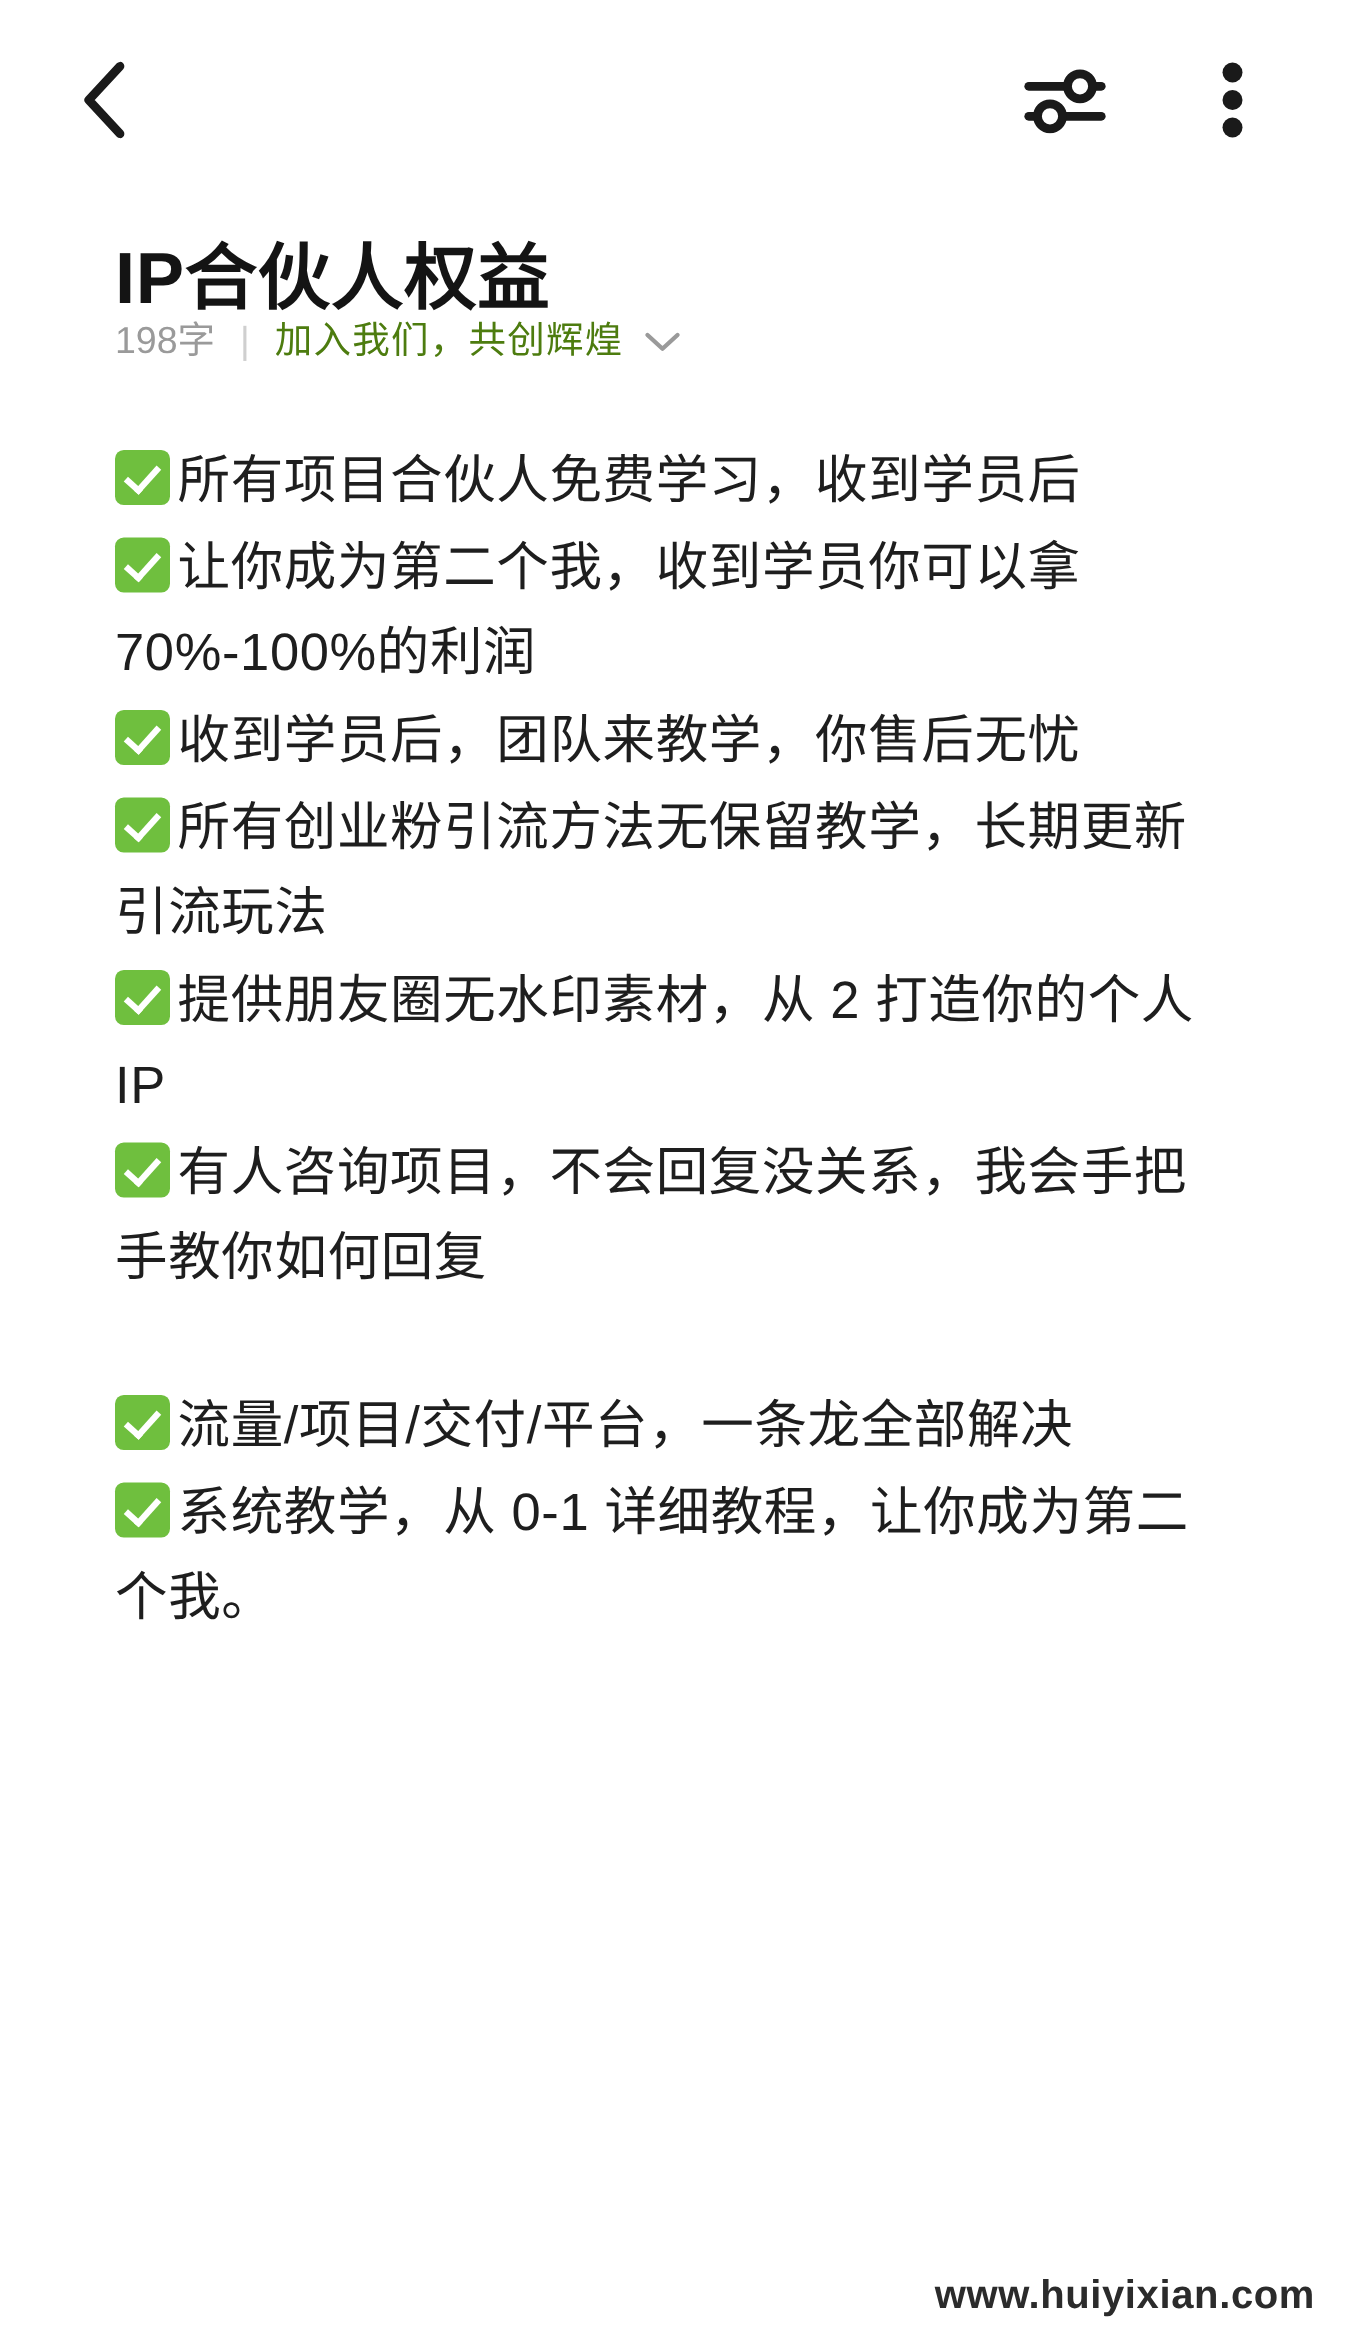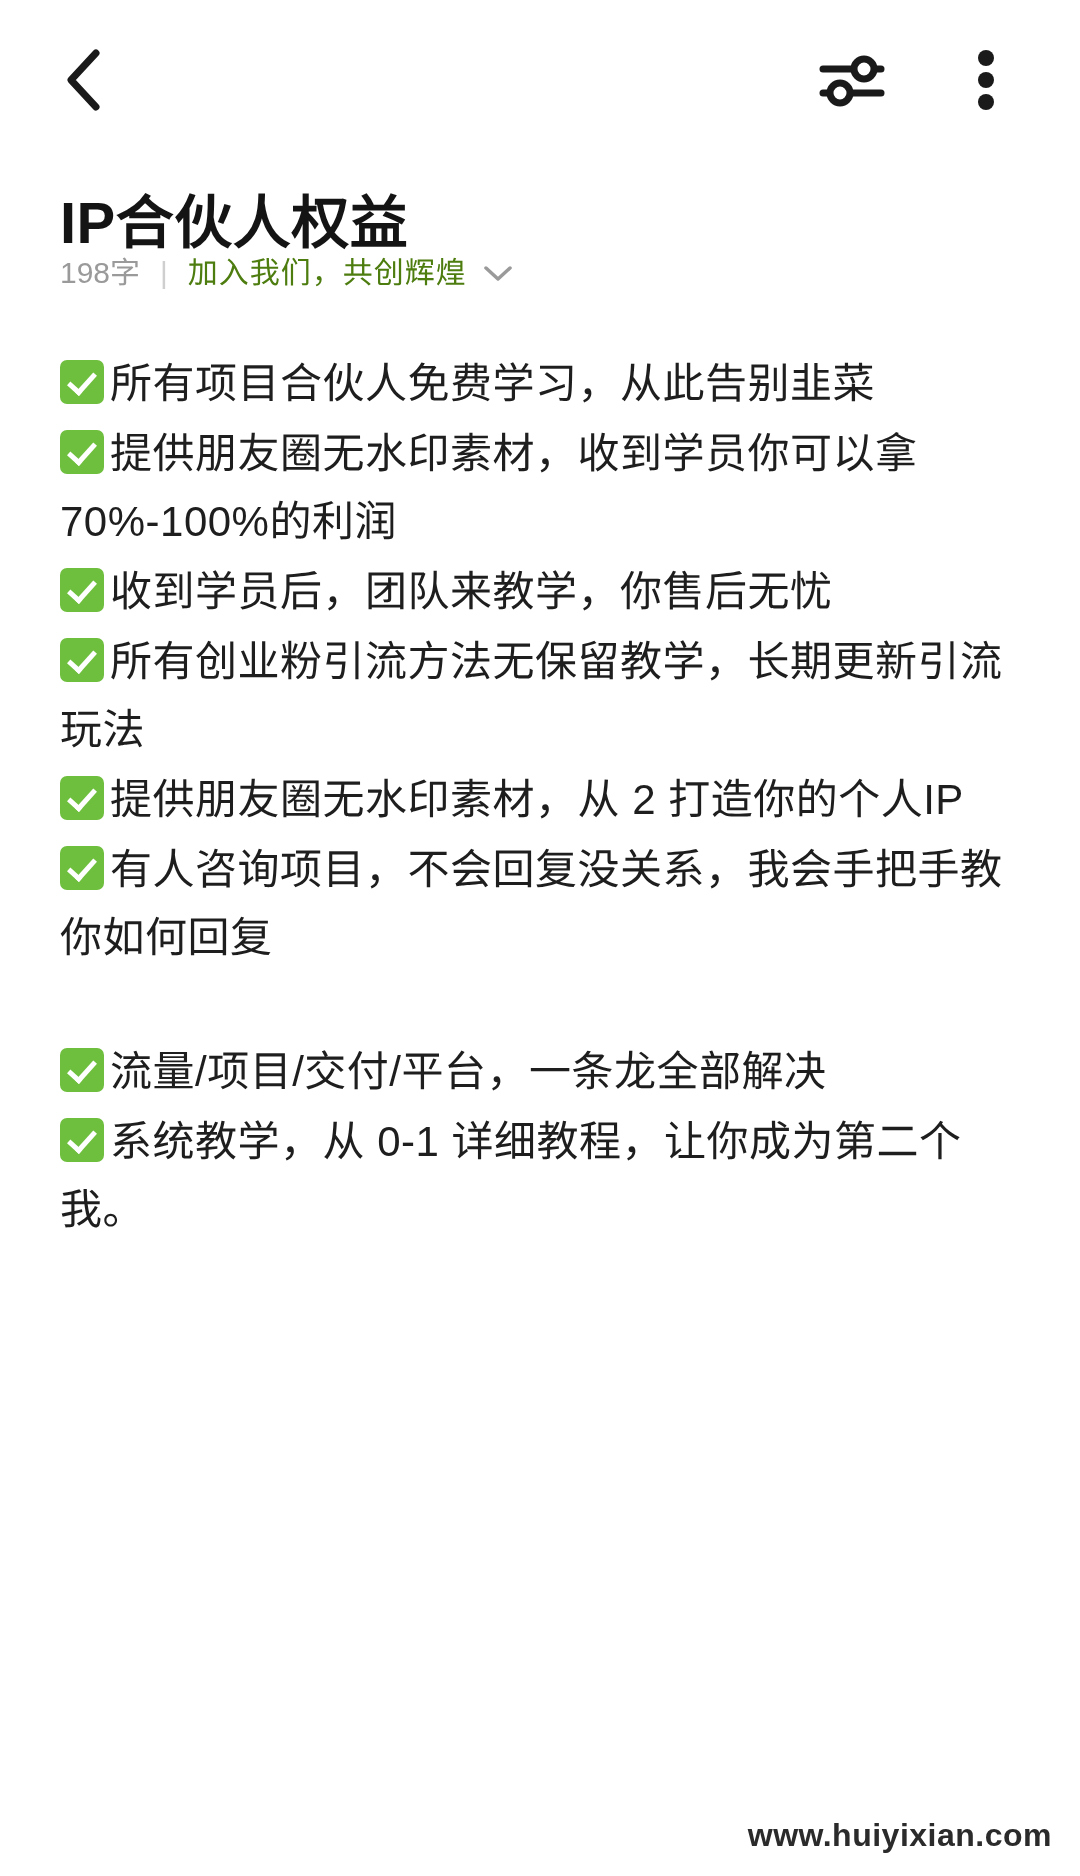--- a/index.html
+++ b/index.html
@@ -35,21 +35,21 @@
     align-items: center;
     justify-content: center;
     width: 72px;
     height: 72px;
     cursor: pointer;
   }
   .icon-btn svg { display: block; }
 
   
   .article {
-    padding: 0 60px;
+    padding: 0 92px;
     box-sizing: border-box;
   }
   .title {
     font-size: 58px;
     font-weight: 700;
     letter-spacing: 0.5px;
     color: #141414;
     margin: 28px 0 0 0;
     line-height: 1.2;
   }
@@ -167,22 +167,22 @@
     <span class="sep">|</span>
     <span class="tag">加入我们，共创辉煌</span>
     <span class="chev">
       <svg width="30" height="20" viewBox="0 0 30 20" fill="none">
         <path d="M3 5 L15 16 L27 5" stroke="#9a9a9a" stroke-width="3.5" stroke-linecap="round" stroke-linejoin="round"></path>
       </svg>
     </span>
   </div>
 
   <div class="content" id="content">
-      <div class="para"><span class="check"></span><span>所有项目合伙人免费学习，从此告别韭菜</span></div>
-      <div class="para"><span class="check"></span><span>提供朋友圈无水印素材，收到学员你可以拿70%-100%的利润</span></div>
+      <div class="para"><span class="check"></span><span>所有项目合伙人免费学习，收到学员后</span></div>
+      <div class="para"><span class="check"></span><span>让你成为第二个我，收到学员你可以拿70%-100%的利润</span></div>
       <div class="para"><span class="check"></span><span>收到学员后，团队来教学，你售后无忧</span></div>
       <div class="para"><span class="check"></span><span>所有创业粉引流方法无保留教学，长期更新引流玩法</span></div>
       <div class="para"><span class="check"></span><span>提供朋友圈无水印素材，从 2 打造你的个人IP</span></div>
       <div class="para"><span class="check"></span><span>有人咨询项目，不会回复没关系，我会手把手教你如何回复</span></div>
       <div class="para spacer"></div>
       <div class="para"><span class="check"></span><span>流量/项目/交付/平台，一条龙全部解决</span></div>
       <div class="para"><span class="check"></span><span>系统教学，从 0-1 详细教程，让你成为第二个我。</span></div>
     </div>
 </div>
 

